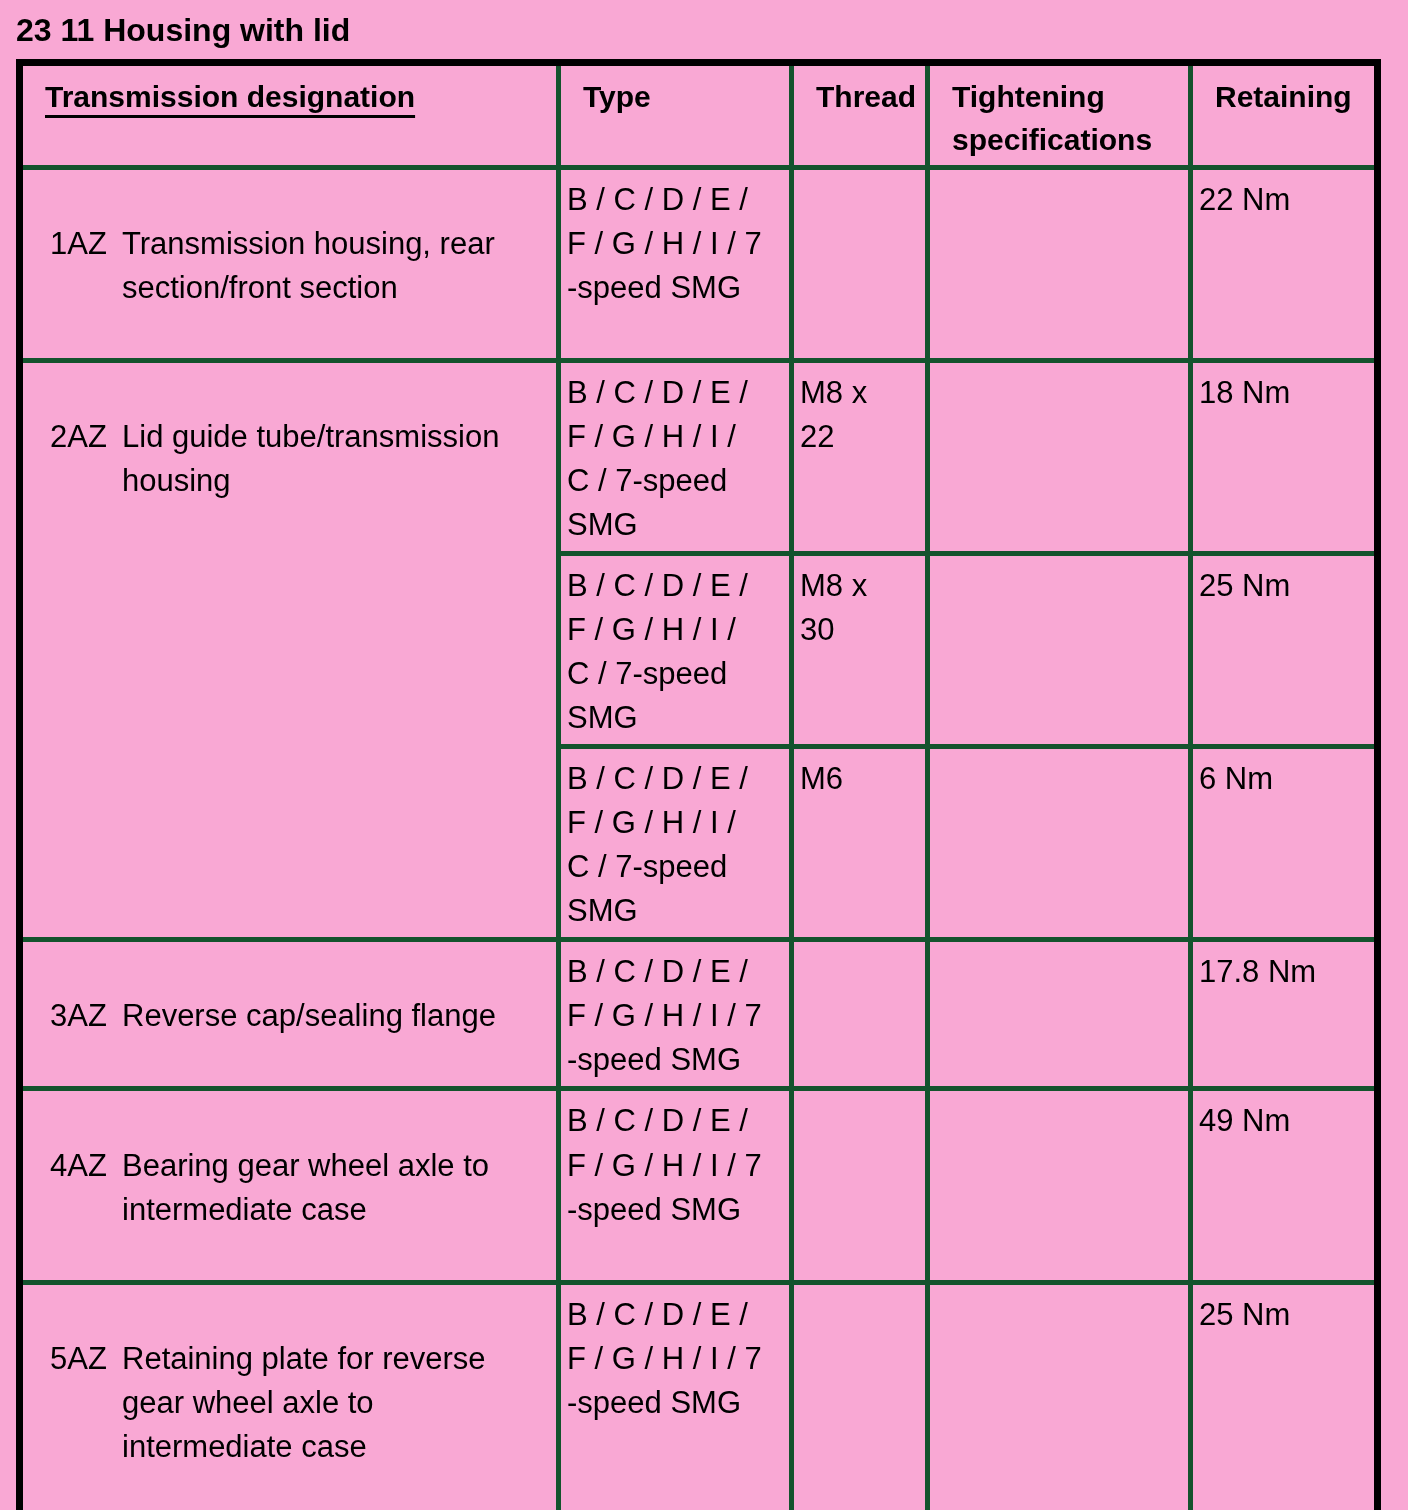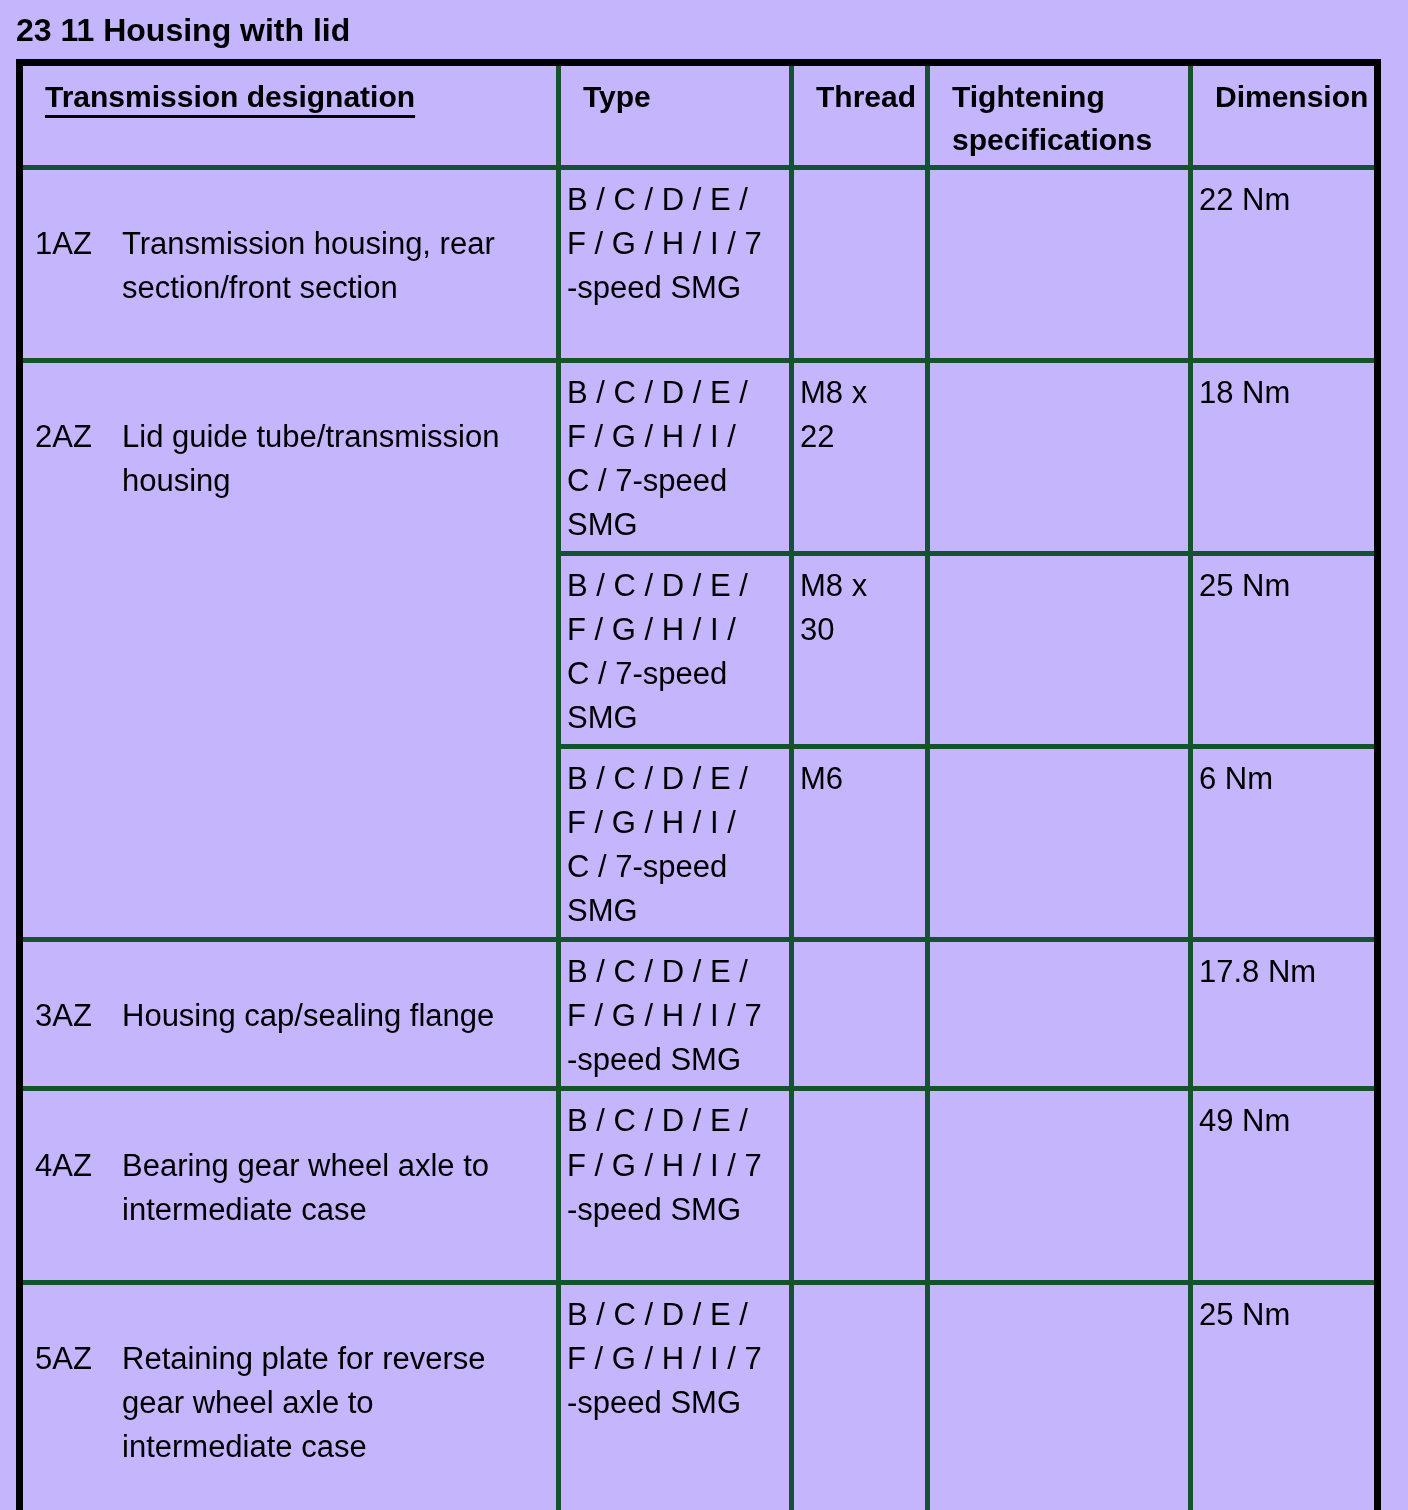--- a/index.html
+++ b/index.html
@@ -6,21 +6,21 @@
     margin: 0;
     padding: 0;
     background: #ffffff;
     color: #000000;
     font-family: "Liberation Sans", sans-serif;
   }
   .page {
     position: relative;
     width: 1408px;
     height: 1510px;
-    background: #c4b5fd;
+    background: #f9a8d4;
     overflow: hidden;
   }
   .doc-title {
     margin: 0;
     padding: 12px 0 10px 16px;
     font-size: 32px;
     font-weight: bold;
     letter-spacing: 0px;
   }
   table.spec-table {
@@ -55,20 +55,21 @@
   tr.h-tall   { height: 188px; }
   .desig-cell {
     display: flex;
     align-items: flex-start;
     padding-left: 6px;
   }
   .desig-code {
     width: 87px;
     flex-shrink: 0;
     white-space: pre;
+    text-align: center;
   }
   .desig-desc {
     white-space: pre-line;
   }
   td.col-designation { padding-left: 6px; }
 </style>
 </head>
 <body>
 
 <div class="page">
@@ -84,21 +85,21 @@
       <col style="width:187px">
     </colgroup>
 
     <tbody>
         <tr class="h-header">
       <th><span class="underlined">Transmission designation</span></th>
       <th>Type</th>
       <th>Thread</th>
       <th>Tightening
 specifications</th>
-      <th>Dimension</th>
+      <th>Retaining</th>
     </tr>
 
     <tr class="h-std">
       <td class="col-designation">
         <div class="desig-cell">
           <span class="desig-code">1AZ</span>
           <span class="desig-desc">Transmission housing, rear
 section/front section</span>
         </div>
       </td>
@@ -146,21 +147,21 @@
 SMG</td>
       <td>M6</td>
       <td></td>
       <td>6 Nm</td>
     </tr>
 
     <tr class="h-std">
       <td class="col-designation">
         <div class="desig-cell">
           <span class="desig-code">3AZ</span>
-          <span class="desig-desc">Housing cap/sealing flange</span>
+          <span class="desig-desc">Reverse cap/sealing flange</span>
         </div>
       </td>
       <td>B / C / D / E /
 F / G / H / I / 7
 -speed SMG</td>
       <td></td>
       <td></td>
       <td>17.8 Nm</td>
     </tr>
 

